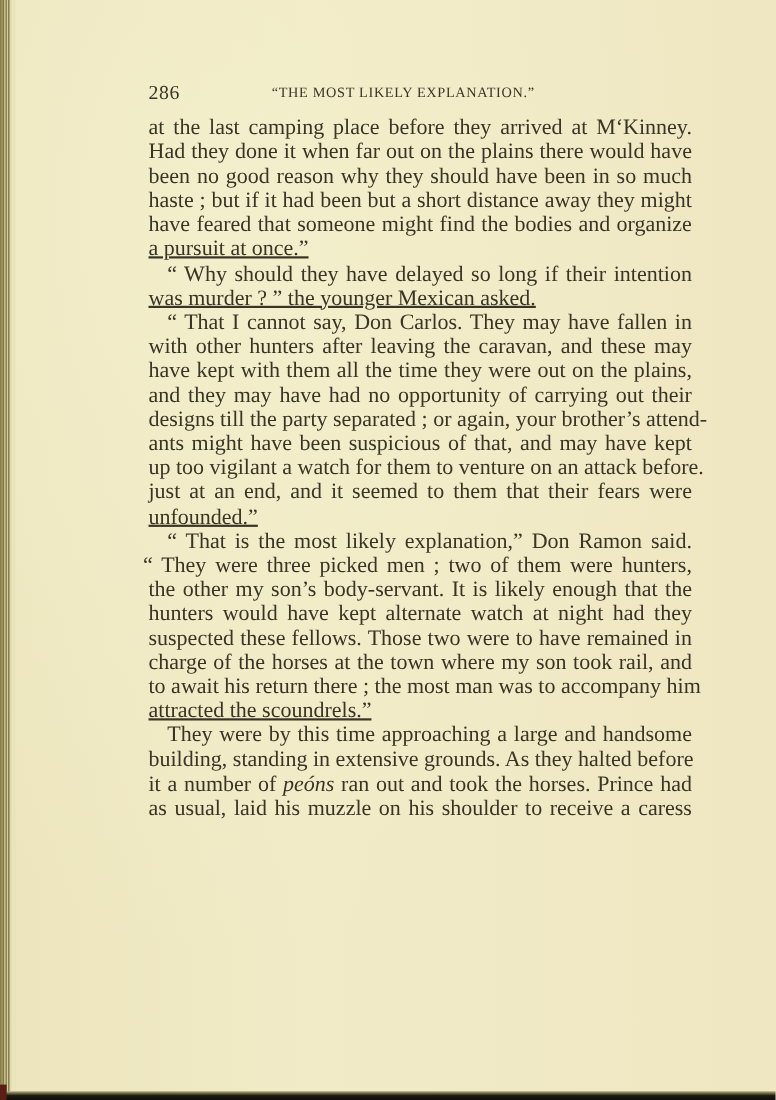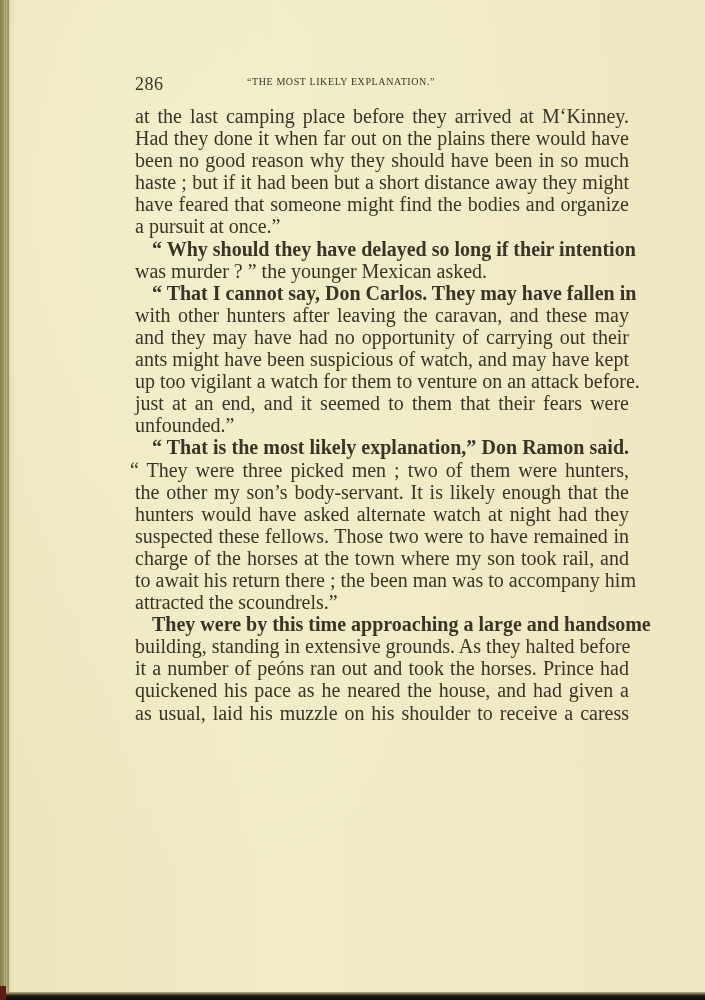--- a/index.html
+++ b/index.html
@@ -56,21 +56,21 @@
     left: 0;
     top: 0;
     font-size: 18px;
     letter-spacing: 0.5px;
     color: #3a3426;
   }
   .running-head {
     position: absolute;
     left: 112px;
     top: 2px;
-    font-size: 10px;
+    font-size: 13px;
     letter-spacing: 0.6px;
     color: #3a3426;
   }
   .text-block {
     position: absolute;
     left: 135px;
     top: 105px;
     width: 494px;
     font-size: 20px;
     line-height: 22.1px;
@@ -78,29 +78,30 @@
   }
   .line {
     display: block;
     white-space: nowrap;
     text-align: justify;
     text-align-last: justify;
     height: 22.1px;
   }
   .line.last {
     text-align-last: left;
+    text-decoration: underline;
   }
   .line.indent {
     padding-left: 17px;
-    font-weight: bold;
   }
   .line.hang {
     margin-left: -5px;
   }
   .em {
+    font-style: italic;
   }
 </style>
 </head>
 <body>
 
 <div class="page">
   <div class="binding"></div>
 
   <div class="header">
     <span class="page-number">286</span>
@@ -111,35 +112,36 @@
       <span class="line">at the last camping place before they arrived at M‘Kinney.</span>
       <span class="line">Had they done it when far out on the plains there would have</span>
       <span class="line">been no good reason why they should have been in so much</span>
       <span class="line">haste ; but if it had been but a short distance away they might</span>
       <span class="line">have feared that someone might find the bodies and organize</span>
       <span class="line last">a pursuit at once.”</span>
       <span class="line indent">“ Why should they have delayed so long if their intention</span>
       <span class="line last">was murder ? ”  the younger Mexican asked.</span>
       <span class="line indent">“ That I cannot say, Don Carlos.  They may have fallen in</span>
       <span class="line">with other hunters after leaving the caravan, and these may</span>
+      <span class="line">have kept with them all the time they were out on the plains,</span>
       <span class="line">and they may have had no opportunity of carrying out their</span>
-      <span class="line">ants might have been suspicious of watch, and may have kept</span>
+      <span class="line">designs till the party separated ; or again, your brother’s attend-</span>
+      <span class="line">ants might have been suspicious of that, and may have kept</span>
       <span class="line">up too vigilant a watch for them to venture on an attack before.</span>
       <span class="line">just at an end, and it seemed to them that their fears were</span>
       <span class="line last">unfounded.”</span>
       <span class="line indent">“ That is the most likely explanation,”  Don Ramon said.</span>
       <span class="line hang">“ They were three picked men ; two of them were hunters,</span>
       <span class="line">the other my son’s body-servant.  It is likely enough that the</span>
-      <span class="line">hunters would have asked alternate watch at night had they</span>
+      <span class="line">hunters would have kept alternate watch at night had they</span>
       <span class="line">suspected these fellows.  Those two were to have remained in</span>
       <span class="line">charge of the horses at the town where my son took rail, and</span>
-      <span class="line">to await his return there ; the been man was to accompany him</span>
+      <span class="line">to await his return there ; the most man was to accompany him</span>
       <span class="line last">attracted the scoundrels.”</span>
       <span class="line indent">They were by this time approaching a large and handsome</span>
       <span class="line">building, standing in extensive grounds.  As they halted before</span>
       <span class="line"><span>it a number of </span><span class="em">peóns</span><span> ran out and took the horses.  Prince had</span></span>
-      <span class="line">quickened his pace as he neared the house, and had given a</span>
       <span class="line">as usual, laid his muzzle on his shoulder to receive a caress</span>
     </div>
 
   <div class="bottom-edge"></div>
   <div class="corner"></div>
 </div>
 
 </body></html>

